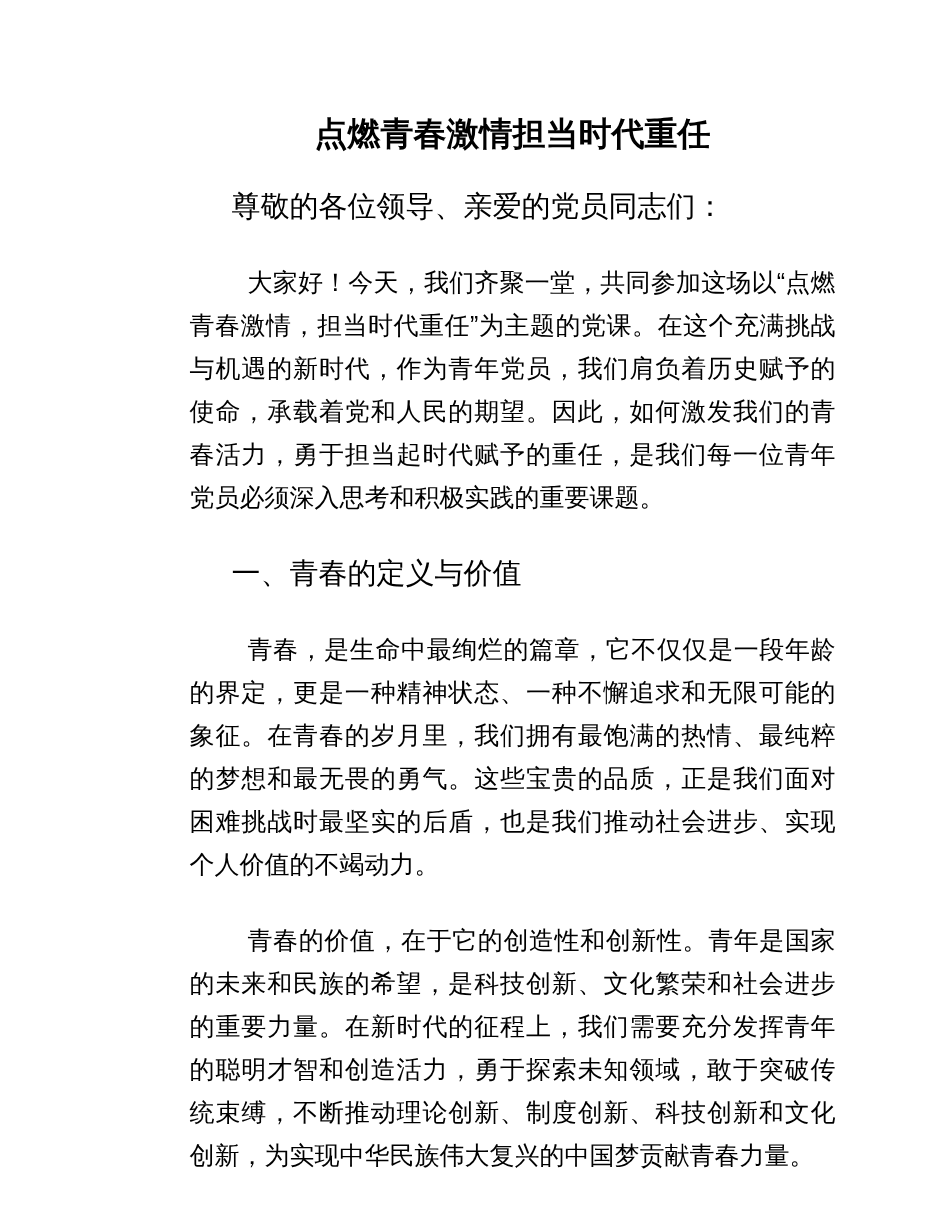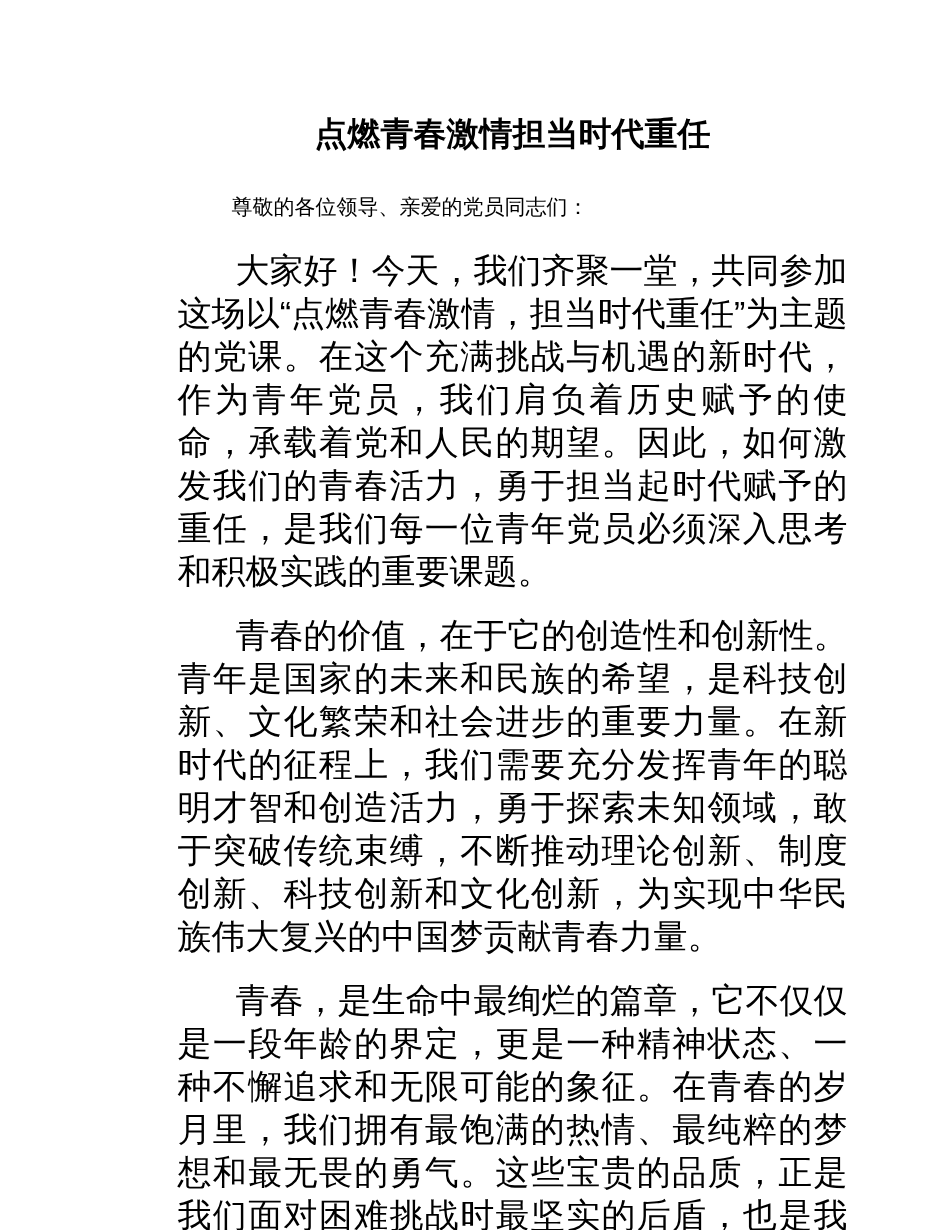--- a/index.html
+++ b/index.html
@@ -36,33 +36,33 @@
     font-weight: bold;
     line-height: 44px;
     text-align: center;
     letter-spacing: 0px;
     margin: 0;
     padding-top: 112px;
     white-space: nowrap;
   }
 
   .salutation {
-    font-size: 21px;
+    font-size: 29px;
     line-height: 43px;
     margin: 0;
     padding-top: 29px;
     text-indent: 58px;
     text-align: justify;
     text-justify: inter-character;
   }
 
   .para {
-    font-size: 34px;
+    font-size: 25px;
     line-height: 43px;
-    margin: 4px;
+    margin: 16px;
     padding-top: 17px;
     text-indent: 58px;
     text-align: justify;
     text-justify: inter-character;
     word-break: break-all;
   }
 
   .section-heading {
     font-size: 29px;
     line-height: 43px;
@@ -81,19 +81,20 @@
 
 <div class="page">
   <div class="content">
 
     <h1 class="doc-title">点燃青春激情担当时代重任</h1>
 
     <p class="salutation">尊敬的各位领导、亲爱的党员同志们：</p>
 
     <p class="para">大家好！今天，我们齐聚一堂，共同参加这场以“点燃青春激情，担当时代重任”为主题的党课。在这个充满挑战与机遇的新时代，作为青年党员，我们肩负着历史赋予的使命，承载着党和人民的期望。因此，如何激发我们的青春活力，勇于担当起时代赋予的重任，是我们每一位青年党员必须深入思考和积极实践的重要课题。</p>
 
+    <p class="section-heading">一、青春的定义与价值</p>
+
+    <p class="para">青春，是生命中最绚烂的篇章，它不仅仅是一段年龄的界定，更是一种精神状态、一种不懈追求和无限可能的象征。在青春的岁月里，我们拥有最饱满的热情、最纯粹的梦想和最无畏的勇气。这些宝贵的品质，正是我们面对困难挑战时最坚实的后盾，也是我们推动社会进步、实现个人价值的不竭动力。</p>
 
     <p class="para para-last">青春的价值，在于它的创造性和创新性。青年是国家的未来和民族的希望，是科技创新、文化繁荣和社会进步的重要力量。在新时代的征程上，我们需要充分发挥青年的聪明才智和创造活力，勇于探索未知领域，敢于突破传统束缚，不断推动理论创新、制度创新、科技创新和文化创新，为实现中华民族伟大复兴的中国梦贡献青春力量。</p>
-
-    <p class="para">青春，是生命中最绚烂的篇章，它不仅仅是一段年龄的界定，更是一种精神状态、一种不懈追求和无限可能的象征。在青春的岁月里，我们拥有最饱满的热情、最纯粹的梦想和最无畏的勇气。这些宝贵的品质，正是我们面对困难挑战时最坚实的后盾，也是我们推动社会进步、实现个人价值的不竭动力。</p>
 
   </div>
 </div>
 
 </body></html>

